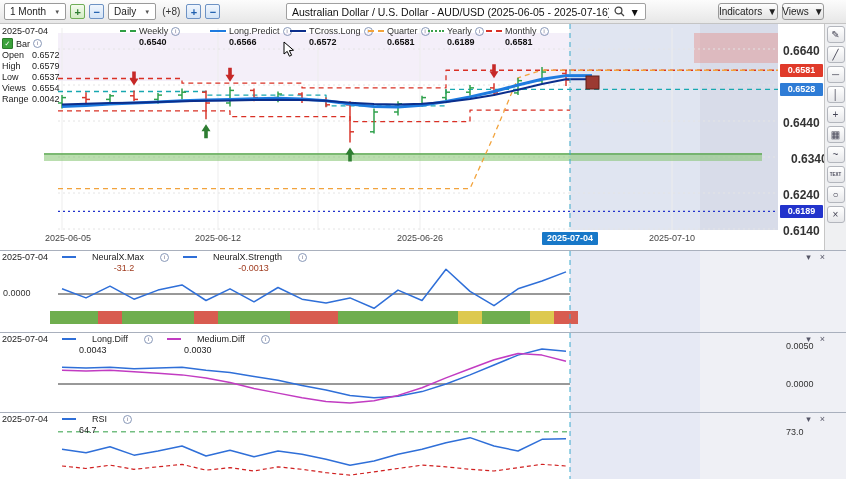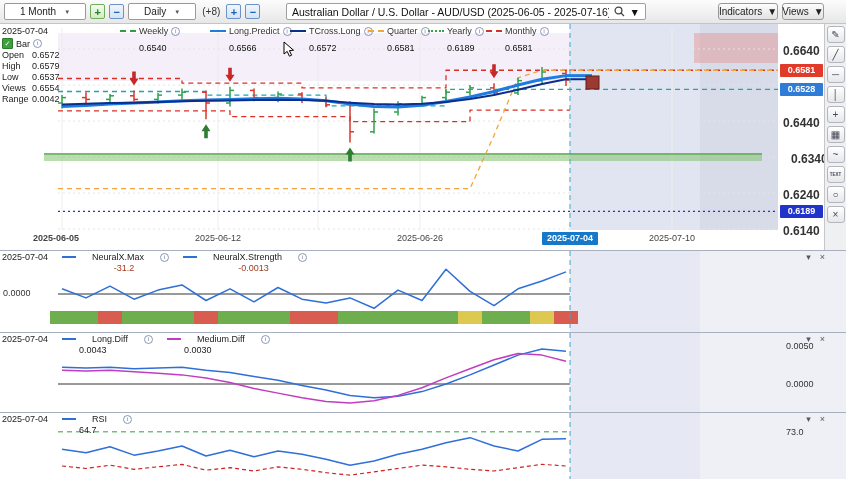--- a/index.html
+++ b/index.html
@@ -3,21 +3,21 @@
 <meta charset="utf-8">
 <style>
   html,body{margin:0;padding:0;background:#fff;}
   #app{position:relative;width:846px;height:479px;overflow:hidden;background:#fff;
        font-family:"Liberation Sans",sans-serif;color:#222;}
   
   .toolbar{position:absolute;left:0;top:0;width:846px;height:24px;box-sizing:border-box;
     background:linear-gradient(#fcfcfc,#e7e7e7);border-bottom:1px solid #c4c4c4;
     display:flex;align-items:center;padding:0 4px;gap:4px;z-index:6;}
   .dd{background:#fff;border:1px solid #9a9a9a;border-radius:2px;height:17px;display:flex;
-    align-items:center;padding:0 15px;font-size:10px;gap:8px;box-sizing:border-box;}
+    align-items:center;padding:0 5px;font-size:10px;gap:8px;box-sizing:border-box;}
   .dd .arr{font-size:6px;color:#555;}
   .sq{width:15px;height:15px;border-radius:2px;font-size:11px;font-weight:bold;display:flex;
     align-items:center;justify-content:center;box-sizing:border-box;padding:0;}
   .sq.g{border:1px solid #6fae57;background:linear-gradient(#f4fbee,#d2ecc4);color:#2e7d32;}
   .sq.b{border:1px solid #6d92c4;background:linear-gradient(#f0f6fd,#d3e3f6);color:#1f5fae;}
   .offset{font-size:10px;color:#333;margin:0 2px;}
   .title-box{position:absolute;left:286px;top:3px;width:360px;height:17px;background:#fff;
     border:1px solid #a0a0a0;border-radius:2px;display:flex;align-items:center;font-size:10.5px;
     color:#111;padding:0 5px;box-sizing:border-box;gap:5px;}
   .title-box .t{flex:1;text-align:center;white-space:nowrap;overflow:hidden;}
@@ -39,21 +39,21 @@
   .il{width:27px;}
   .cb{width:9px;height:9px;background:#3ba23b;border:1px solid #2b7d2b;border-radius:1px;color:#fff;
     font-size:7px;line-height:9px;text-align:center;display:inline-block;}
   .idot{width:7px;height:7px;border:1px solid #8898b8;border-radius:50%;font-size:5px;color:#557;
     display:inline-flex;align-items:center;justify-content:center;line-height:1;}
   .idot::before{content:"i";}
   #legendRow{position:absolute;left:0;top:0;z-index:4;}
   .leg{position:absolute;top:2px;font-size:9px;color:#333;}
   .leg .r1{display:flex;align-items:center;gap:3px;}
   .leg .sw{width:16px;height:0;display:inline-block;}
-  .lval{margin-left:19px;color:#111;margin-top:7px;}
+  .lval{margin-left:19px;color:#111;margin-top:1px;font-weight:bold;}
   #cursor{position:absolute;left:283px;top:17px;z-index:7;}
   
   .tools{position:absolute;left:824px;top:24px;width:22px;height:226px;background:#eff0f2;
     border-left:1px solid #c6c6c6;z-index:5;display:flex;flex-direction:column;align-items:center;
     padding-top:2px;gap:3px;box-sizing:border-box;}
   .tool{width:18px;height:17px;border:1px solid #b3b6bd;border-radius:3px;
     background:linear-gradient(#fff,#e6e7ea);font-size:10px;color:#445;display:flex;
     align-items:center;justify-content:center;box-sizing:border-box;}
   .tool.tiny{font-size:4.5px;font-weight:bold;letter-spacing:0;}
   
@@ -298,21 +298,21 @@
       <path d="M1,1 L1,13 L4.2,10.4 L6.4,15.2 L8.6,14.2 L6.4,9.6 L10.5,9.2 Z" fill="#fff" stroke="#000" stroke-width="1"></path>
     </svg>
   <div class="y-label" style="top: 20px;">0.6640</div>
       <div class="y-label" style="top: 92px;">0.6440</div>
       <div class="y-label" style="top: 128px; margin-left: 8px;">0.6340</div>
       <div class="y-label" style="top: 164px;">0.6240</div>
       <div class="y-label" style="top: 200px;">0.6140</div>
       <div class="badge" style="top: 39.74px; background: rgb(224, 58, 42);">0.6581</div>
       <div class="badge" style="top: 58.82px; background: rgb(46, 124, 214);">0.6528</div>
       <div class="badge" style="top: 180.86px; background: rgb(34, 51, 204);">0.6189</div>
-      <div class="x-label" style="left: 28px; font-weight: bold;">2025-06-05</div>
+      <div class="x-label" style="left: 40px;">2025-06-05</div>
       <div class="x-label" style="left: 190px;">2025-06-12</div>
       <div class="x-label" style="left: 290px; margin-top: 33px;">2025-06-19</div>
       <div class="x-label" style="left: 392px; text-align: center;">2025-06-26</div>
       <div class="x-label cur" style="left: 542px;">2025-07-04</div>
       <div class="x-label" style="left: 644px;">2025-07-10</div>
     </div>
 
   <div class="tools" id="toolsCol">
       <button class="tool">✎</button>
       <button class="tool">╱</button>

